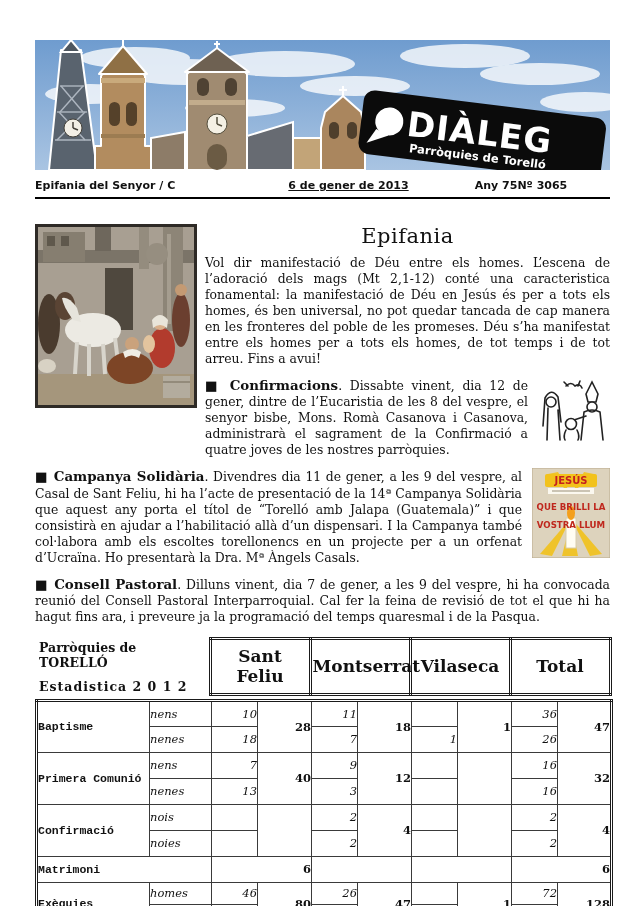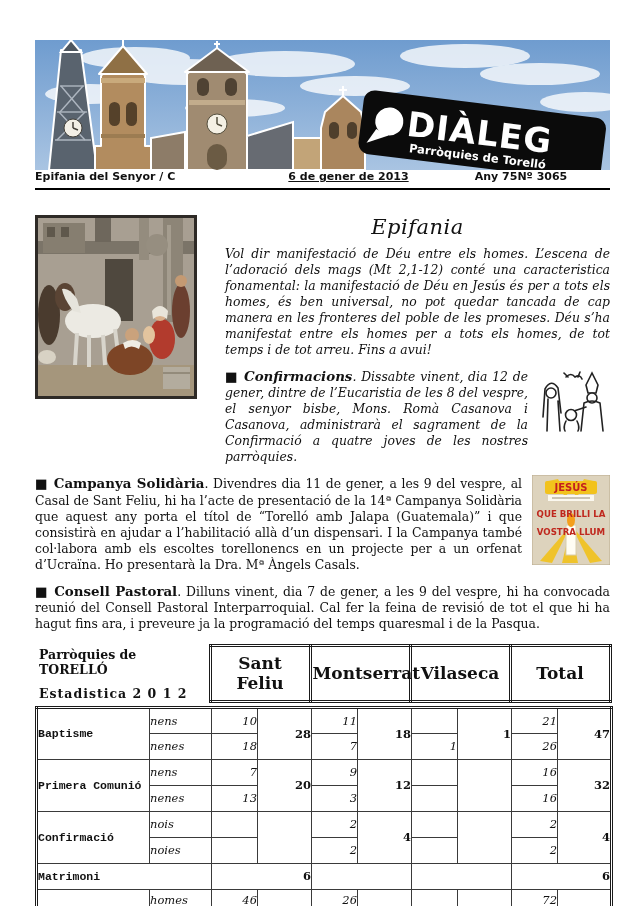--- a/index.html
+++ b/index.html
@@ -4,30 +4,30 @@
 <style>
   html,body{margin:0;padding:0;background:#fff;}
   body{width:640px;height:906px;overflow:hidden;color:#111;
        font-family:"DejaVu Serif","Liberation Serif",serif;}
   .page{padding:40px 30px 0 35px;width:575px;box-sizing:content-box;}
 
   
   .banner{width:575px;height:130px;display:block;}
 
   
-  .meta{display:flex;align-items:baseline;
+  .meta{display:flex;align-items:baseline;margin-top:9px;
         font-family:"DejaVu Sans","Liberation Sans",sans-serif;
         font-weight:bold;font-size:11px;}
   .meta-feast{width:230px;}
   .meta-date{flex:1;text-align:center;text-decoration:underline;}
   .meta-right{width:178px;display:flex;justify-content:center;}
   .rule{border-bottom:2px solid #000;margin-top:5px;}
 
   
-  .article{display:flex;gap:28px;margin-top:25px;font-style:italic;}
+  .article{display:flex;gap:8px;margin-top:25px;}
   .painting{width:162px;height:184px;flex:0 0 162px;display:block;}
   .art-col{flex:1;min-width:0;}
   .title{font-size:21px;font-weight:normal;text-align:center;margin:0 0 7px 0;letter-spacing:.5px;}
   p.bodytext,.section{font-size:12.4px;line-height:1.29;text-align:justify;margin:0;}
   .section{margin-top:10px;}
   .lead{font-weight:bold;font-size:13.4px;}
   .clipart{float:right;margin:1px 0 2px 8px;}
   .poster{float:right;margin:0 0 2px 10px;}
   .wide{margin-top:4px;}
 
@@ -285,36 +285,36 @@
       <tbody>
           <tr>
         <td class="cat" rowspan="2">Baptisme</td>
         <td class="sub">nens</td>
         <td class="val gs">10</td>
         <td class="tot" rowspan="2">28</td>
         <td class="val gs">11</td>
         <td class="tot" rowspan="2">18</td>
         <td class="val gs"></td>
         <td class="tot" rowspan="2">1</td>
-        <td class="val gs">21</td>
+        <td class="val gs">36</td>
         <td class="tot" rowspan="2">47</td>
       </tr>
       <tr>
         <td class="sub">nenes</td>
         <td class="val gs">18</td>
         <td class="val gs">7</td>
         <td class="val gs">1</td>
         <td class="val gs">26</td>
       </tr>
 
       <tr>
         <td class="cat bt" rowspan="2">Primera Comunió</td>
         <td class="sub bt">nens</td>
         <td class="val gs bt">7</td>
-        <td class="tot bt" rowspan="2">20</td>
+        <td class="tot bt" rowspan="2">40</td>
         <td class="val gs bt">9</td>
         <td class="tot bt" rowspan="2">12</td>
         <td class="val gs bt"></td>
         <td class="tot bt" rowspan="2"></td>
         <td class="val gs bt">16</td>
         <td class="tot bt" rowspan="2">32</td>
       </tr>
       <tr>
         <td class="sub">nenes</td>
         <td class="val gs">13</td>

